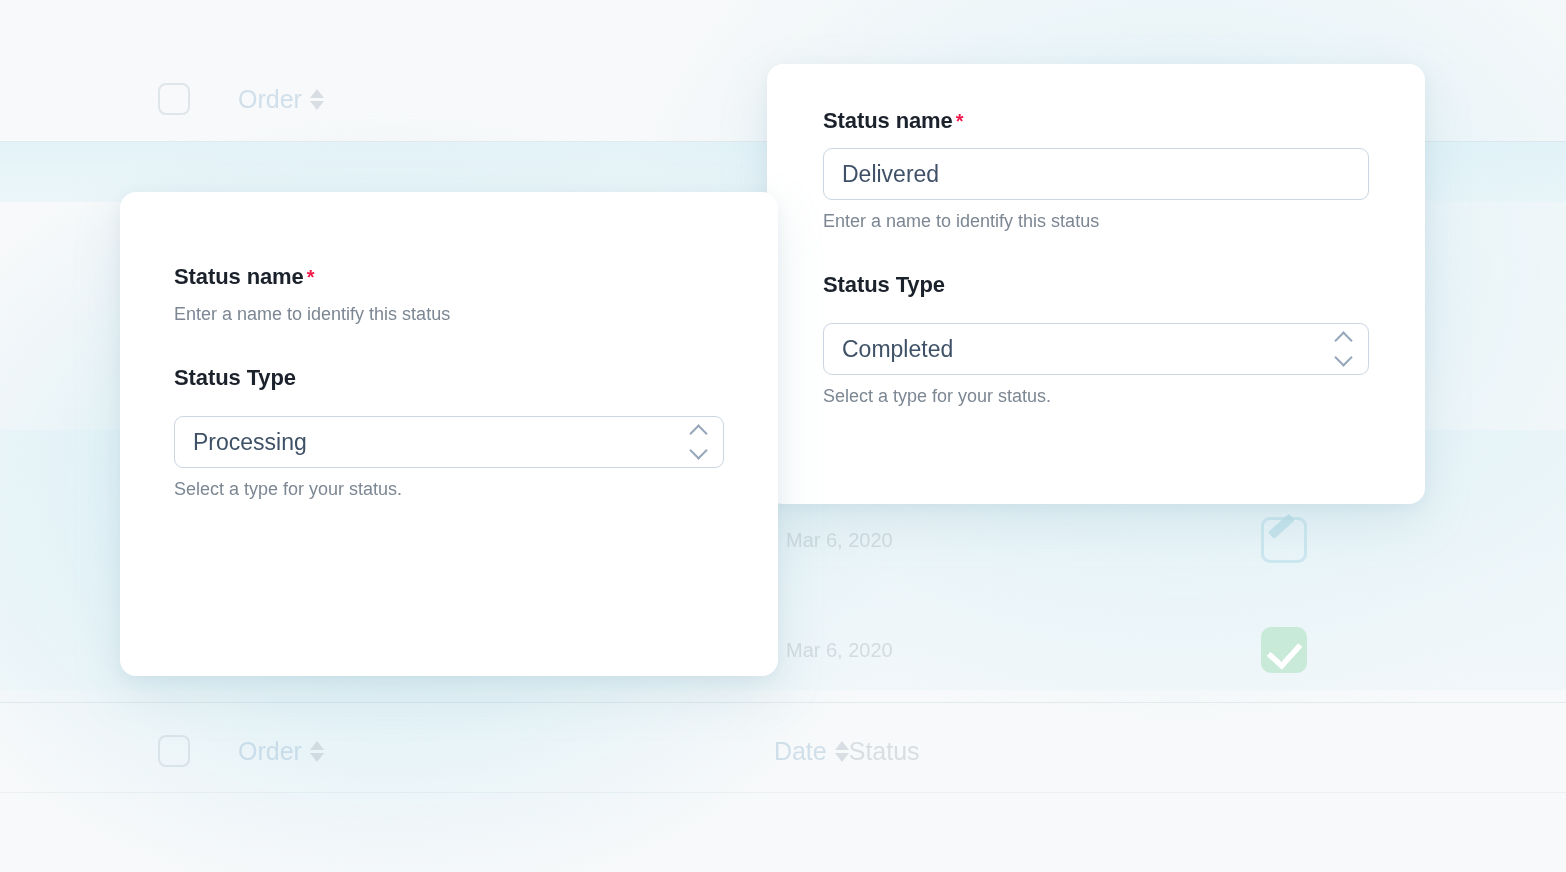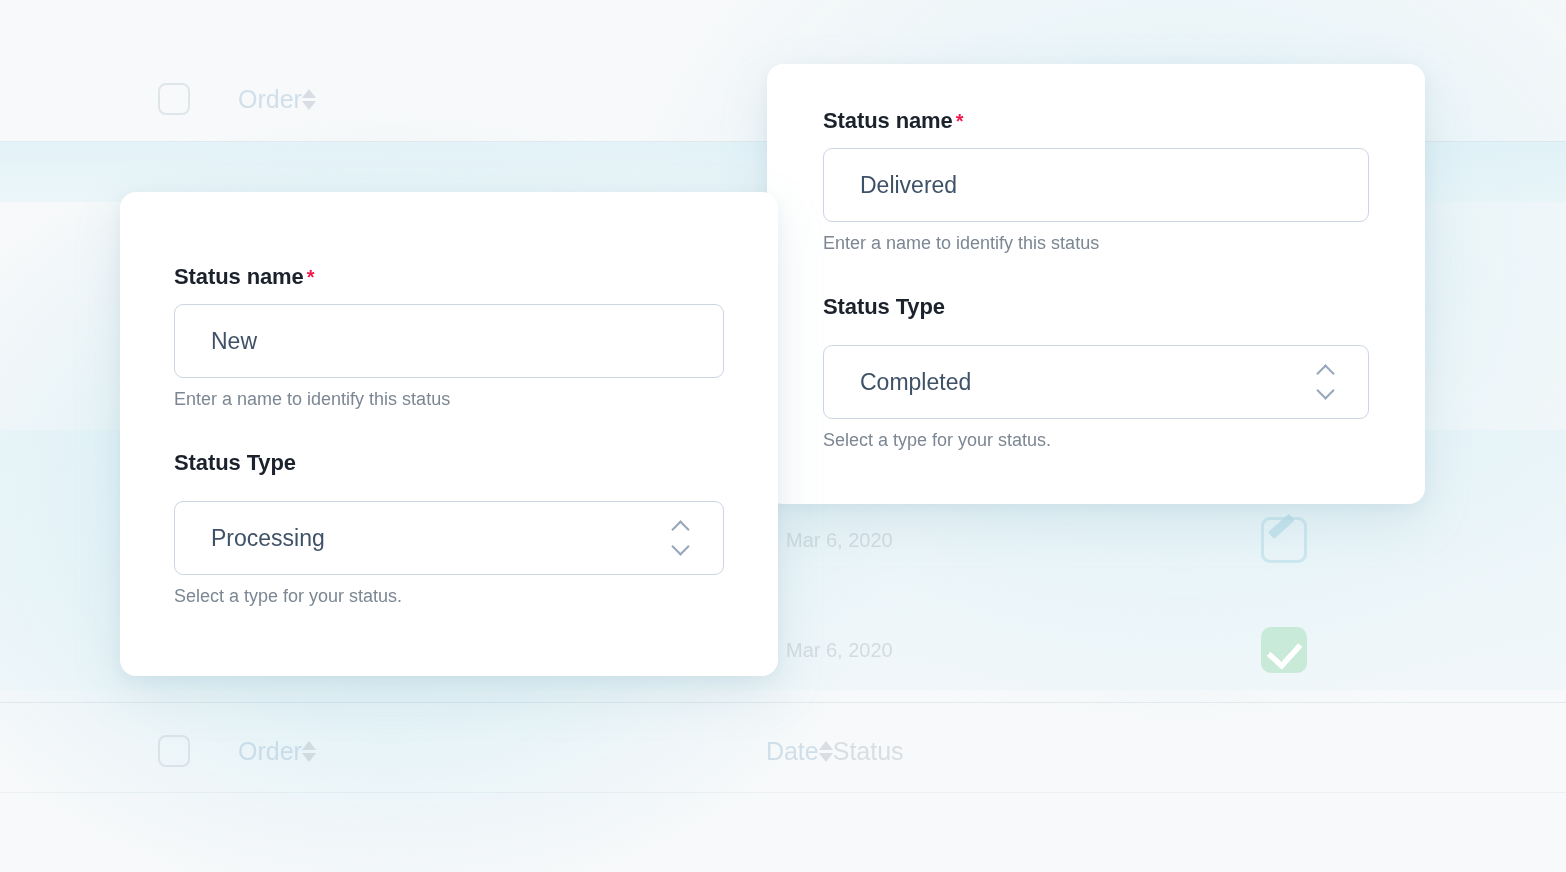--- a/index.html
+++ b/index.html
@@ -64,20 +64,21 @@
     border-radius: 8px;
     box-sizing: border-box;
     flex: none;
   }
   .bg-colhead {
     font-size: 25px;
     font-weight: 400;
     color: rgba(150,185,210,0.40);
     display: flex;
     align-items: center;
+    gap: 8px;
     white-space: nowrap;
   }
   .bg-colhead.plain { color: rgba(175,185,192,0.42); }
   .sort-ico { display: inline-flex; flex-direction: column; gap: 3px; }
   .sort-ico i {
     display: block;
     width: 0; height: 0;
     border-left: 7px solid transparent;
     border-right: 7px solid transparent;
   }
@@ -152,27 +153,27 @@
   }
   .req-star {
     color: #ef1a4c;
     font-weight: bold;
     font-size: 20px;
     margin-left: 3px;
   }
   .ctrl {
     box-sizing: border-box;
     width: 100%;
-    height: 74px;
+    height: 52px;
     border: 1.5px solid #ccd6e2;
     border-radius: 9px;
     background: #ffffff;
     display: flex;
     align-items: center;
-    padding: 0 36px;
+    padding: 0 18px;
     font-size: 23px;
     color: #3f5167;
     font-family: "Liberation Sans", sans-serif;
     outline: none;
   }
   .ctrl.select { justify-content: space-between; cursor: pointer; margin-top: 25px; }
   .help-text {
     font-size: 18px;
     color: #7c8793;
     margin: 11px 0 0 0;
@@ -277,21 +278,20 @@
     <p class="help-text">Select a type for your status.</p>
   </div>
 </div>
 
 <div class="card" id="card-new">
 
   <div class="field-block">
     <div class="field-label">
       <span>Status name</span><span class="req-star">*</span>
     </div>
-    <input class="ctrl" type="text" value="New" placeholder="Status name" style="">
     <p class="help-text">Enter a name to identify this status</p>
   </div>
 
   <div class="field-block">
     <div class="field-label">Status Type</div>
     <div class="ctrl select">
       <span>Processing</span>
       <span class="chev-updown">
           <span class="up"></span>
           <span class="down"></span>

